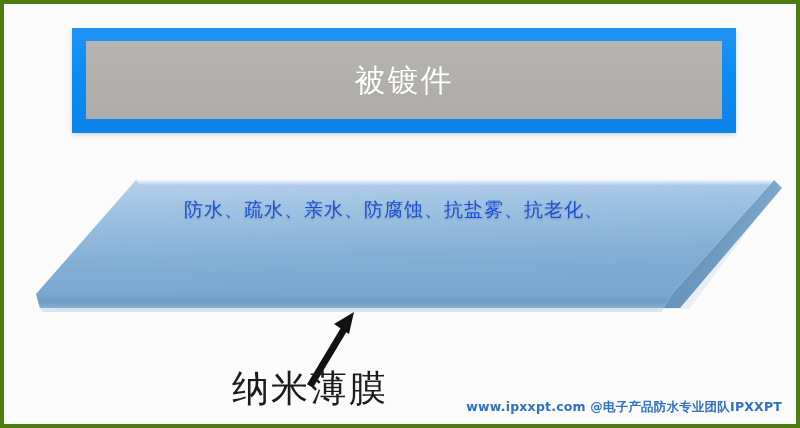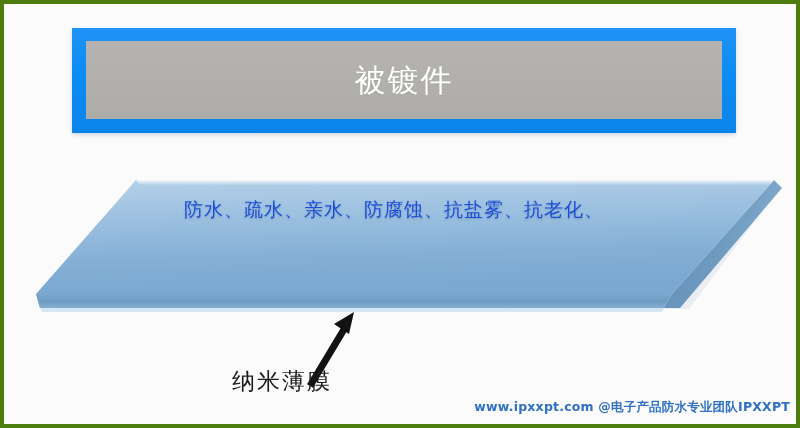--- a/index.html
+++ b/index.html
@@ -78,30 +78,30 @@
   #arrow-svg {
     position: absolute;
     left: 292px;
     top: 300px;
   }
   #film-caption {
     position: absolute;
     left: 228px;
     top: 366px;
     color: #1b1b1b;
-    font-size: 23px;
+    font-size: 37px;
     letter-spacing: 2px;
     line-height: 1;
     font-weight: normal;
   }
 
   
   #watermark {
     position: absolute;
-    right: 6px;
+    right: 14px;
     bottom: 8px;
     color: #2f6fc4;
     font-size: 12.5px;
     font-weight: bold;
     letter-spacing: 0.2px;
     white-space: nowrap;
   }
 </style>
 </head>
 <body>

